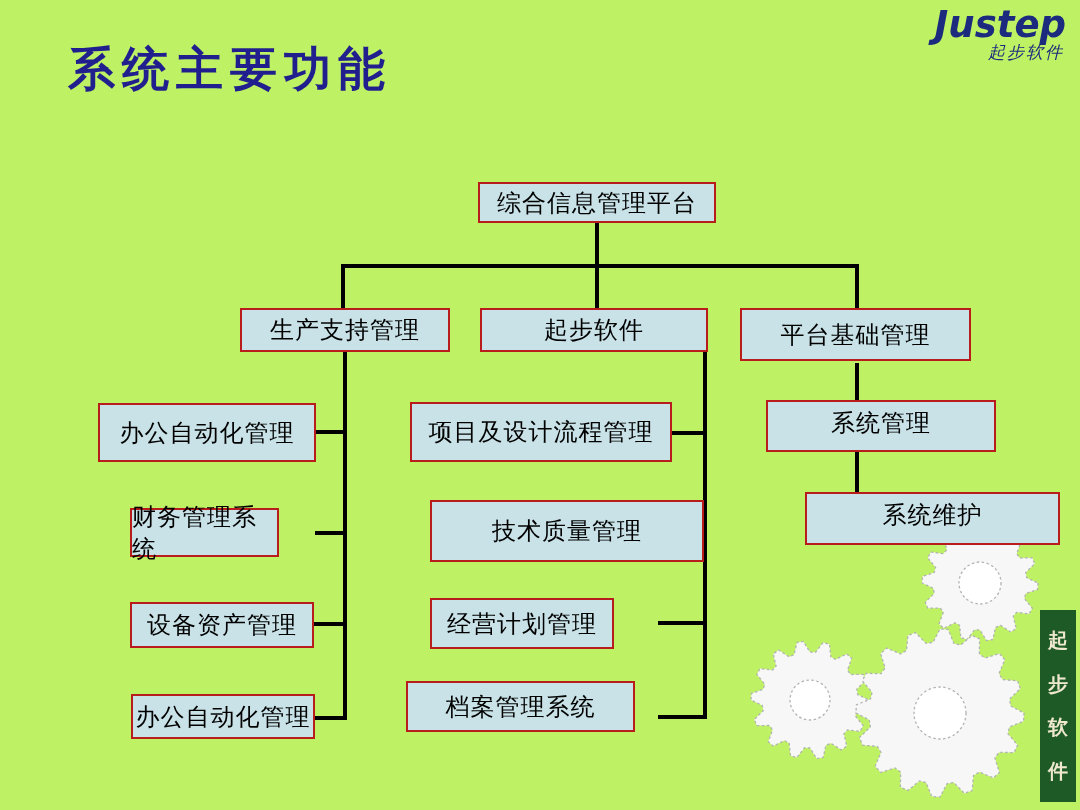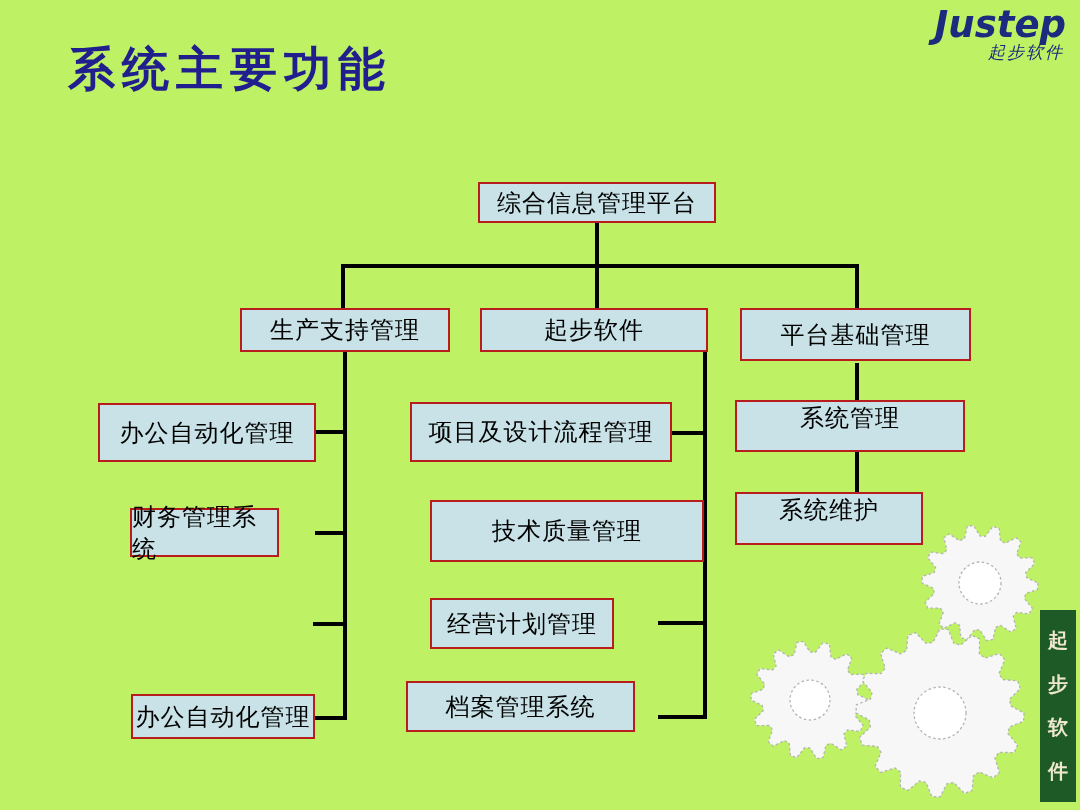--- a/index.html
+++ b/index.html
@@ -13,21 +13,21 @@
   
   .logo{position:absolute;top:6px;right:14px;text-align:right;color:#1c2b7d;
         font-family:"DejaVu Sans","Liberation Sans",sans-serif;}
   .logo-brand{font-size:37px;font-weight:900;font-style:italic;letter-spacing:0px;line-height:1.0;}
   .logo-sub{font-size:17px;font-weight:400;font-style:italic;letter-spacing:2px;margin-top:-2px;padding-right:2px;}
 
   
   .node{position:absolute;box-sizing:border-box;background:#c8e2e7;border:2px solid #b91c1c;
         border-radius:0;display:flex;align-items:center;justify-content:center;
         font-size:24px;letter-spacing:1px;color:#000;z-index:2;}
-  .node.top-text{align-items:flex-start;}
+  .node.top-text{align-items:flex-start;padding-top:5px;margin-left:31px;}
 
   
   .line{position:absolute;background:#000000;z-index:1;}
 
   
   .gears-svg{position:absolute;left:735px;top:510px;z-index:0;}
   .gear{fill:#f7f7f7;stroke:#b3b3b3;stroke-width:1.3;stroke-dasharray:2.5,2.5;stroke-linejoin:round;}
   .gear-hole{fill:#ffffff;stroke:#b3b3b3;stroke-width:1.3;stroke-dasharray:2.5,2.5;}
 
   
@@ -76,29 +76,30 @@
   <div class="line" style="left:855px;top:450px;width:4px;height:44px"></div>
 
   <div class="node" style="left:478px;top:182px;width:238px;height:41px">综合信息管理平台</div>
 
   <div class="node" style="left:240px;top:308px;width:210px;height:44px">生产支持管理</div>
   <div class="node" style="left:480px;top:308px;width:228px;height:44px">起步软件</div>
   <div class="node" style="left:740px;top:308px;width:231px;height:53px">平台基础管理</div>
 
   <div class="node" style="left:98px;top:403px;width:218px;height:59px">办公自动化管理</div>
   <div class="node" style="left:130px;top:508px;width:149px;height:49px">财务管理系统</div>
+  <div class="node" style="left:130px;top:602px;width:184px;height:46px">设备资产管理</div>
   <div class="node" style="left:131px;top:694px;width:184px;height:45px">办公自动化管理</div>
 
   <div class="node" style="left:410px;top:402px;width:262px;height:60px">项目及设计流程管理</div>
   <div class="node" style="left:430px;top:500px;width:274px;height:62px">技术质量管理</div>
   <div class="node" style="left:430px;top:598px;width:184px;height:51px">经营计划管理</div>
   <div class="node" style="left:406px;top:681px;width:229px;height:51px">档案管理系统</div>
 
   <div class="node top-text" style="left:735px;top:400px;width:230px;height:52px">系统管理</div>
-  <div class="node top-text" style="left:735px;top:492px;width:188px;height:53px">系统维护</div>
+  <div class="node top-text" style="left:774px;top:492px;width:255px;height:53px">系统维护</div>
 
   <div class="side-bar">
     <span>起</span>
     <span>步</span>
     <span>软</span>
     <span>件</span>
   </div>
 
 </div>
 

